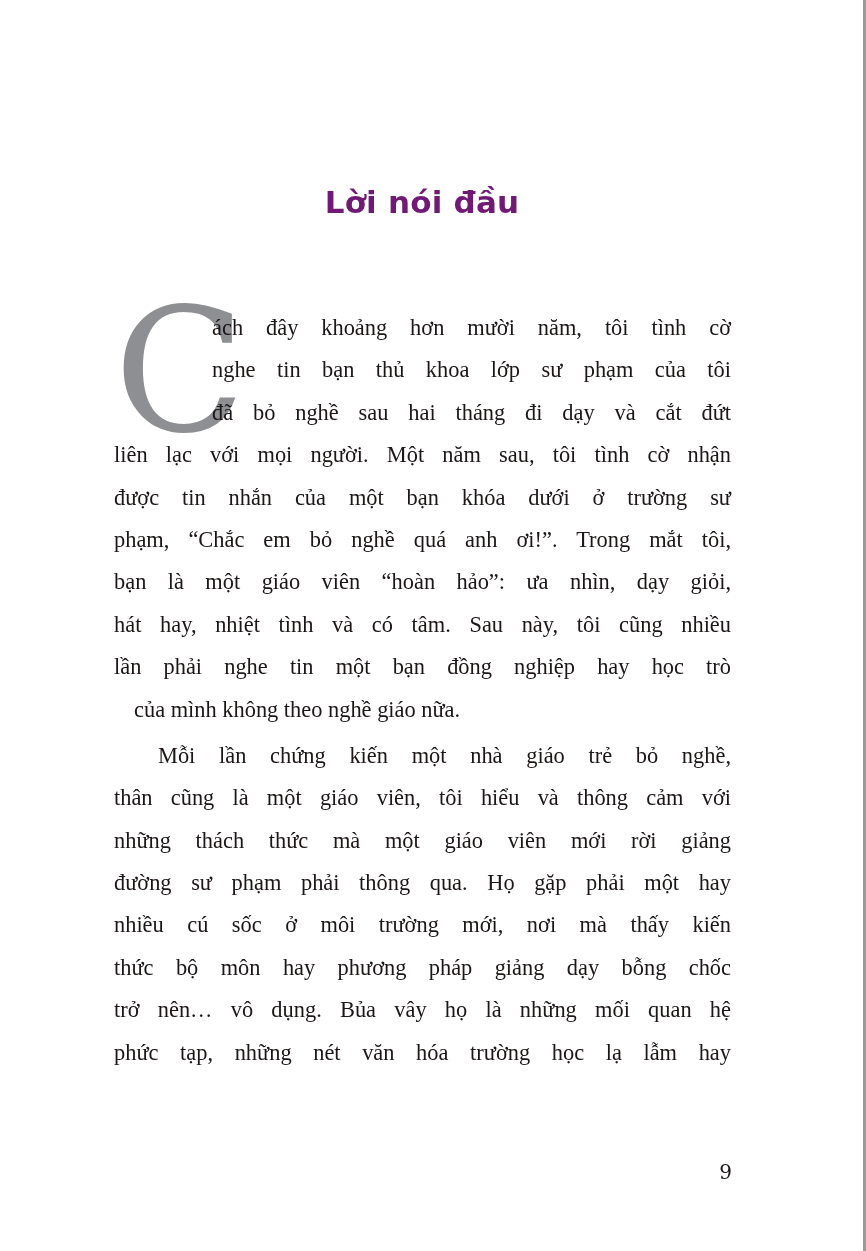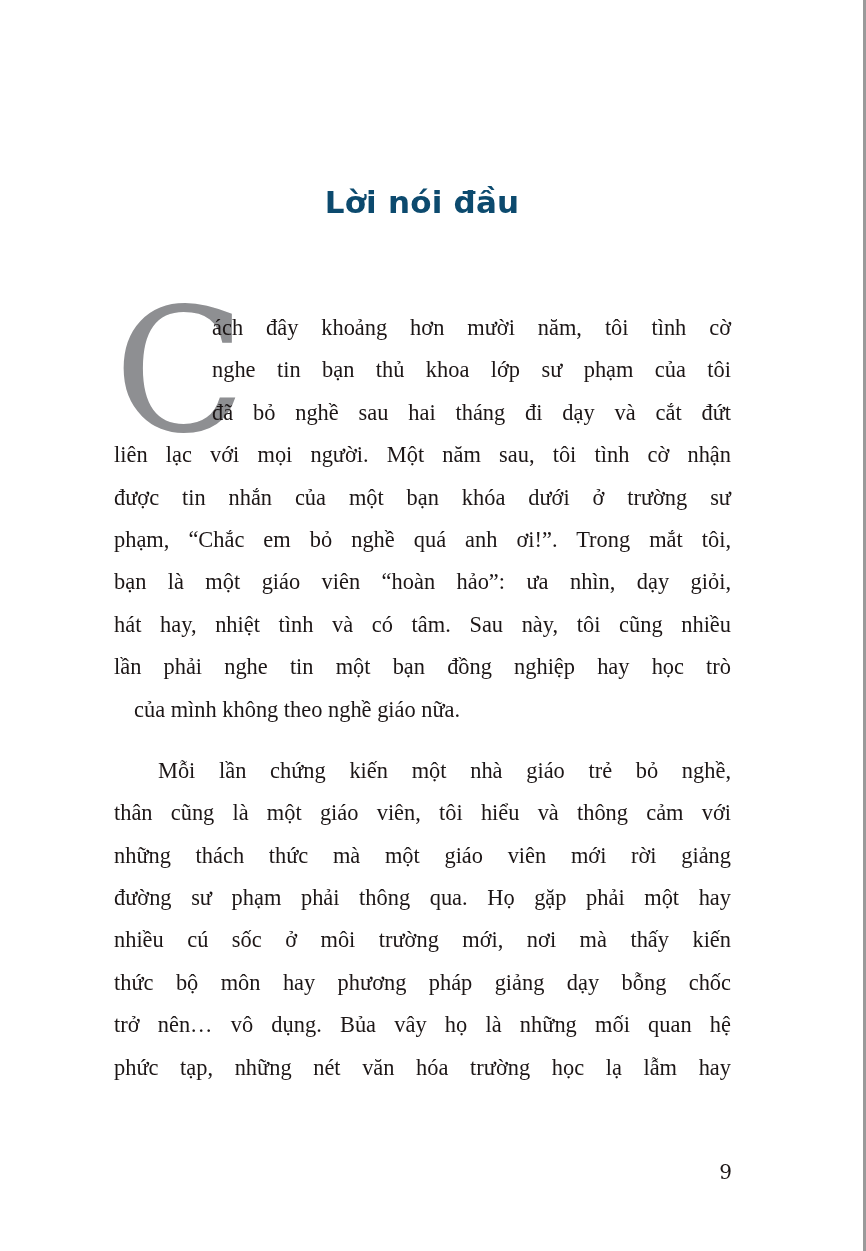--- a/index.html
+++ b/index.html
@@ -32,21 +32,21 @@
   .title {
     position: absolute;
     left: 0;
     width: 844px;
     top: 184px;
     text-align: center;
     font-family: "DejaVu Sans", sans-serif;
     font-weight: bold;
     font-size: 31px;
     letter-spacing: 0.2px;
-    color: #0c4a6e;
+    color: #701a75;
   }
   .body-text {
     position: absolute;
     left: 114px;
     width: 617px;
     top: 307px;
     font-family: Liberation Serif, serif;
     font-size: 22.4px;
     line-height: 42.4px;
     color: #1c1616;
@@ -103,21 +103,21 @@
       <span class="line drop-indent">nghe tin bạn thủ khoa lớp sư phạm của tôi</span>
       <span class="line drop-indent">đã bỏ nghề sau hai tháng đi dạy và cắt đứt</span>
       <span class="line">liên lạc với mọi người. Một năm sau, tôi tình cờ nhận</span>
       <span class="line">được tin nhắn của một bạn khóa dưới ở trường sư</span>
       <span class="line">phạm, “Chắc em bỏ nghề quá anh ơi!”. Trong mắt tôi,</span>
       <span class="line">bạn là một giáo viên “hoàn hảo”: ưa nhìn, dạy giỏi,</span>
       <span class="line">hát hay, nhiệt tình và có tâm. Sau này, tôi cũng nhiều</span>
       <span class="line">lần phải nghe tin một bạn đồng nghiệp hay học trò</span>
       <span class="line last">của mình không theo nghề giáo nữa.</span>
     </div>
-    <div style="margin-top:19px;">
+    <div style="margin-top:4px;">
       <span class="line indent">Mỗi lần chứng kiến một nhà giáo trẻ bỏ nghề,</span>
       <span class="line">thân cũng là một giáo viên, tôi hiểu và thông cảm với</span>
       <span class="line">những thách thức mà một giáo viên mới rời giảng</span>
       <span class="line">đường sư phạm phải thông qua. Họ gặp phải một hay</span>
       <span class="line">nhiều cú sốc ở môi trường mới, nơi mà thấy kiến</span>
       <span class="line">thức bộ môn hay phương pháp giảng dạy bỗng chốc</span>
       <span class="line">trở nên… vô dụng. Bủa vây họ là những mối quan hệ</span>
       <span class="line">phức tạp, những nét văn hóa trường học lạ lẫm hay</span>
     </div>
   </div>

